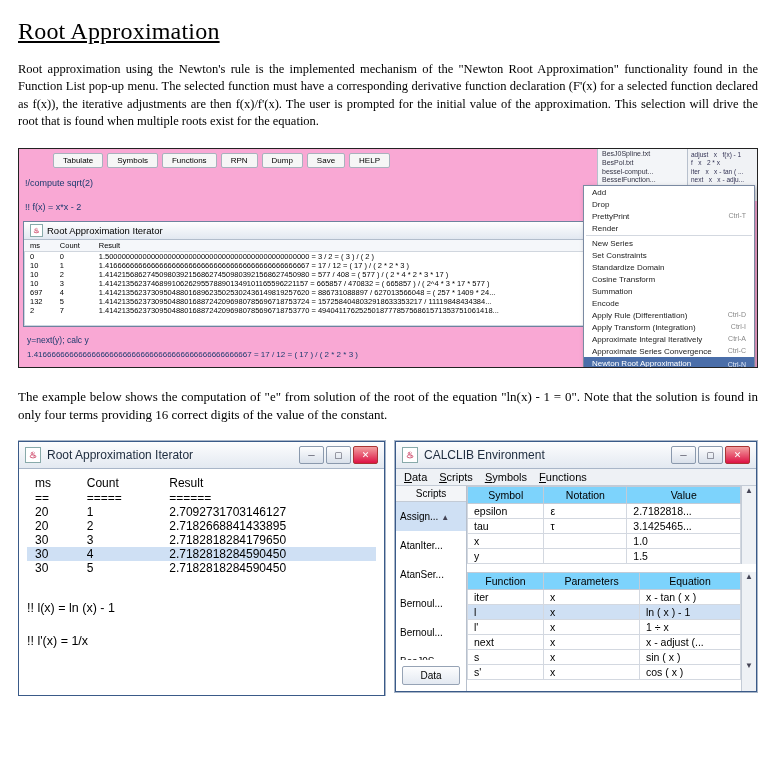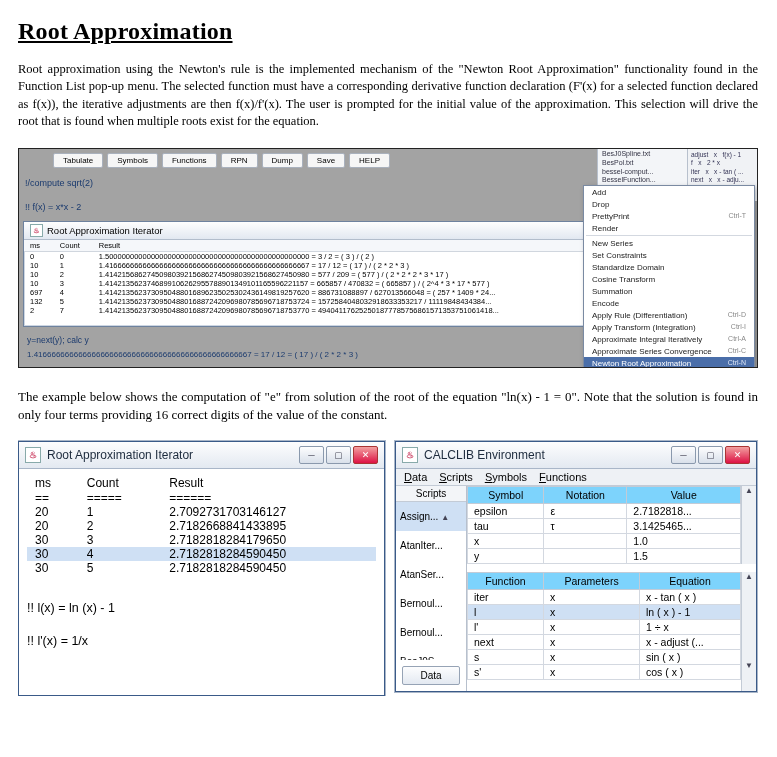--- a/index.html
+++ b/index.html
@@ -1,40 +1,40 @@
 <!DOCTYPE html>
 <html><head>
 <meta charset="utf-8">
 <style>
   body { font-family: Georgia, 'Times New Roman', serif; font-size: 13px; color: #000; margin: 14px 18px; width: 740px; }
-  h1 { font-family: Georgia, serif; font-size: 24px; font-weight: bold; text-decoration: underline; margin: 4px 0 16px; letter-spacing: 0.2px; }
+  h1 { font-family: Georgia, serif; font-size: 24px; font-weight: normal; text-decoration: underline; margin: 4px 0 16px; letter-spacing: 0.2px; }
   p.intro { font-size: 12.5px; line-height: 1.38; margin: 0 0 18px; text-align: justify; }
   p.mid { font-size: 13px; line-height: 1.35; margin: 20px 0 18px; text-align: justify; }
 
-  .fig1 { border: 1px solid #222; height: 218px; position: relative; overflow: hidden; background: #a3a3a3; font-family: Verdana, Arial, sans-serif; }
+  .fig1 { border: 1px solid #222; height: 218px; position: relative; overflow: hidden; background: #f9a8d4; font-family: Verdana, Arial, sans-serif; }
   .fig1 .toolbar { position: absolute; top: 4px; left: 34px; display: flex; gap: 4px; }
   .fig1 .toolbar .btn { background: #f6f6f6; border: 1px solid #a9b1bd; font-size: 8px; padding: 2px 9px; border-radius: 2px; }
   .fig1 .console { position: absolute; top: 28px; left: 6px; font-size: 9px; color: #1a3a6e; line-height: 1.35; }
   .fig1 .iterwin { position: absolute; top: 72px; left: 4px; width: 570px; height: 104px; background: #fff; border: 1px solid #6e829e; box-shadow: 0 0 0 1px #cdd6e2 inset; }
   .fig1 .iterwin .titlebar { background: linear-gradient(#fefefe,#e2e8f1); border-bottom: 1px solid #b2bdcc; font-size: 9.5px; padding: 2px 6px; display: flex; align-items: center; gap: 4px; }
   .fig1 .iterwin .titlebar .jicon { width: 11px; height: 11px; background: #fff; border: 1px solid #8aa; display: inline-flex; align-items: center; justify-content: center; font-size: 7px; color: #c46; font-weight: bold; }
   .fig1 .iterwin table { border-collapse: collapse; font-size: 7.5px; width: 100%; }
   .fig1 .iterwin th { text-align: left; font-weight: normal; padding: 1px 6px; border-bottom: 1px solid #d0d6de; background: #f5f7fa; }
   .fig1 .iterwin td { padding: 0 6px; white-space: nowrap; overflow: hidden; }
   .fig1 .calcline { position: absolute; bottom: 22px; left: 8px; font-size: 8.5px; color: #1a3a6e; }
   .fig1 .calcline2 { position: absolute; bottom: 8px; left: 8px; font-size: 8px; color: #1a3a6e; }
 
   .fig1 .datapanel { position: absolute; top: 0; left: 578px; width: 90px; height: 100%; background: #f3f5f8; border-left: 1px solid #b7c0cd; }
   .fig1 .datapanel .hdr { font-size: 8px; text-align: center; padding: 1px 0; color: #445; }
   .fig1 .datapanel .col { font-size: 7px; line-height: 1.25; padding: 1px 4px; color: #334; }
   .fig1 .topright { position: absolute; top: 0; left: 668px; right: 0; height: 48px; background: #f0f2f5; border-left: 1px solid #b7c0cd; font-size: 6.5px; padding: 2px 3px; color: #335; line-height: 1.3; }
   .fig1 .menu { position: absolute; top: 36px; right: 2px; width: 170px; background: #fff; border: 1px solid #7a8aa2; box-shadow: 2px 2px 5px rgba(0,0,0,.25); font-size: 8px; margin-left: 17px; }
   .fig1 .menu .mi { padding: 1.5px 8px; display: flex; justify-content: space-between; color: #222; }
   .fig1 .menu .mi .sc { color: #888; font-size: 7px; }
-  .fig1 .menu .mi.sel { background: #4a6ea9; color: #fff; }
+  .fig1 .menu .mi.sel { background: #4a6ea9; color: #fff; align-items: flex-end; }
   .fig1 .menu .mi.sel .sc { color: #dde6f5; }
   .fig1 .menu .sep { height: 1px; background: #d3d8e0; margin: 1px 2px; }
 
   .fig2 { display: flex; gap: 10px; align-items: flex-start; }
   .win { border: 1px solid #3a5a88; background: #eef1f5; font-family: Verdana, Arial, sans-serif; box-shadow: 0 0 0 1px #a9b6c8; }
   .win .tb { background: linear-gradient(#fdfdfe,#e3e9f1); border-bottom: 1px solid #a9b6c8; padding: 4px 6px; display: flex; align-items: center; gap: 6px; font-size: 12px; color: #1d2b3d; position: relative; }
   .win .tb .jicon { width: 14px; height: 14px; background: #fff; border: 1px solid #8aa; display: inline-flex; align-items: center; justify-content: center; font-size: 9px; color: #c46; font-weight: bold; }
   .win .tb .winbtns { margin-left: auto; display: flex; gap: 2px; }
   .win .tb .wb { width: 23px; height: 16px; border: 1px solid #8a99ad; background: linear-gradient(#fdfdfe,#d9e0ea); display: flex; align-items: center; justify-content: center; font-size: 9px; color: #445; border-radius: 2px; }
   .win .tb .wb.close { background: linear-gradient(#f2a0a0,#d14); color: #fff; border-color: #a33; }
@@ -112,21 +112,21 @@
             <td>1.5000000000000000000000000000000000000000000000000 = 3 / 2 = ( 3 ) / ( 2 )</td>
           </tr>
           <tr>
             <td>10</td>
             <td>1</td>
             <td>1.4166666666666666666666666666666666666666666666667 = 17 / 12 = ( 17 ) / ( 2 * 2 * 3 )</td>
           </tr>
           <tr>
             <td>10</td>
             <td>2</td>
-            <td>1.4142156862745098039215686274509803921568627450980 = 577 / 209 = ( 577 ) / ( 2 * 2 * 2 * 3 * 17 )</td>
+            <td>1.4142156862745098039215686274509803921568627450980 = 577 / 408 = ( 577 ) / ( 2 * 4 * 2 * 3 * 17 )</td>
           </tr>
           <tr>
             <td>10</td>
             <td>3</td>
             <td>1.4142135623746899106262955788901349101165596221157 = 665857 / 470832 = ( 665857 ) / ( 2^4 * 3 * 17 * 577 )</td>
           </tr>
           <tr>
             <td>697</td>
             <td>4</td>
             <td>1.4142135623730950488016896235025302436149819257620 = 886731088897 / 627013566048 = ( 257 * 1409 * 24...</td>

